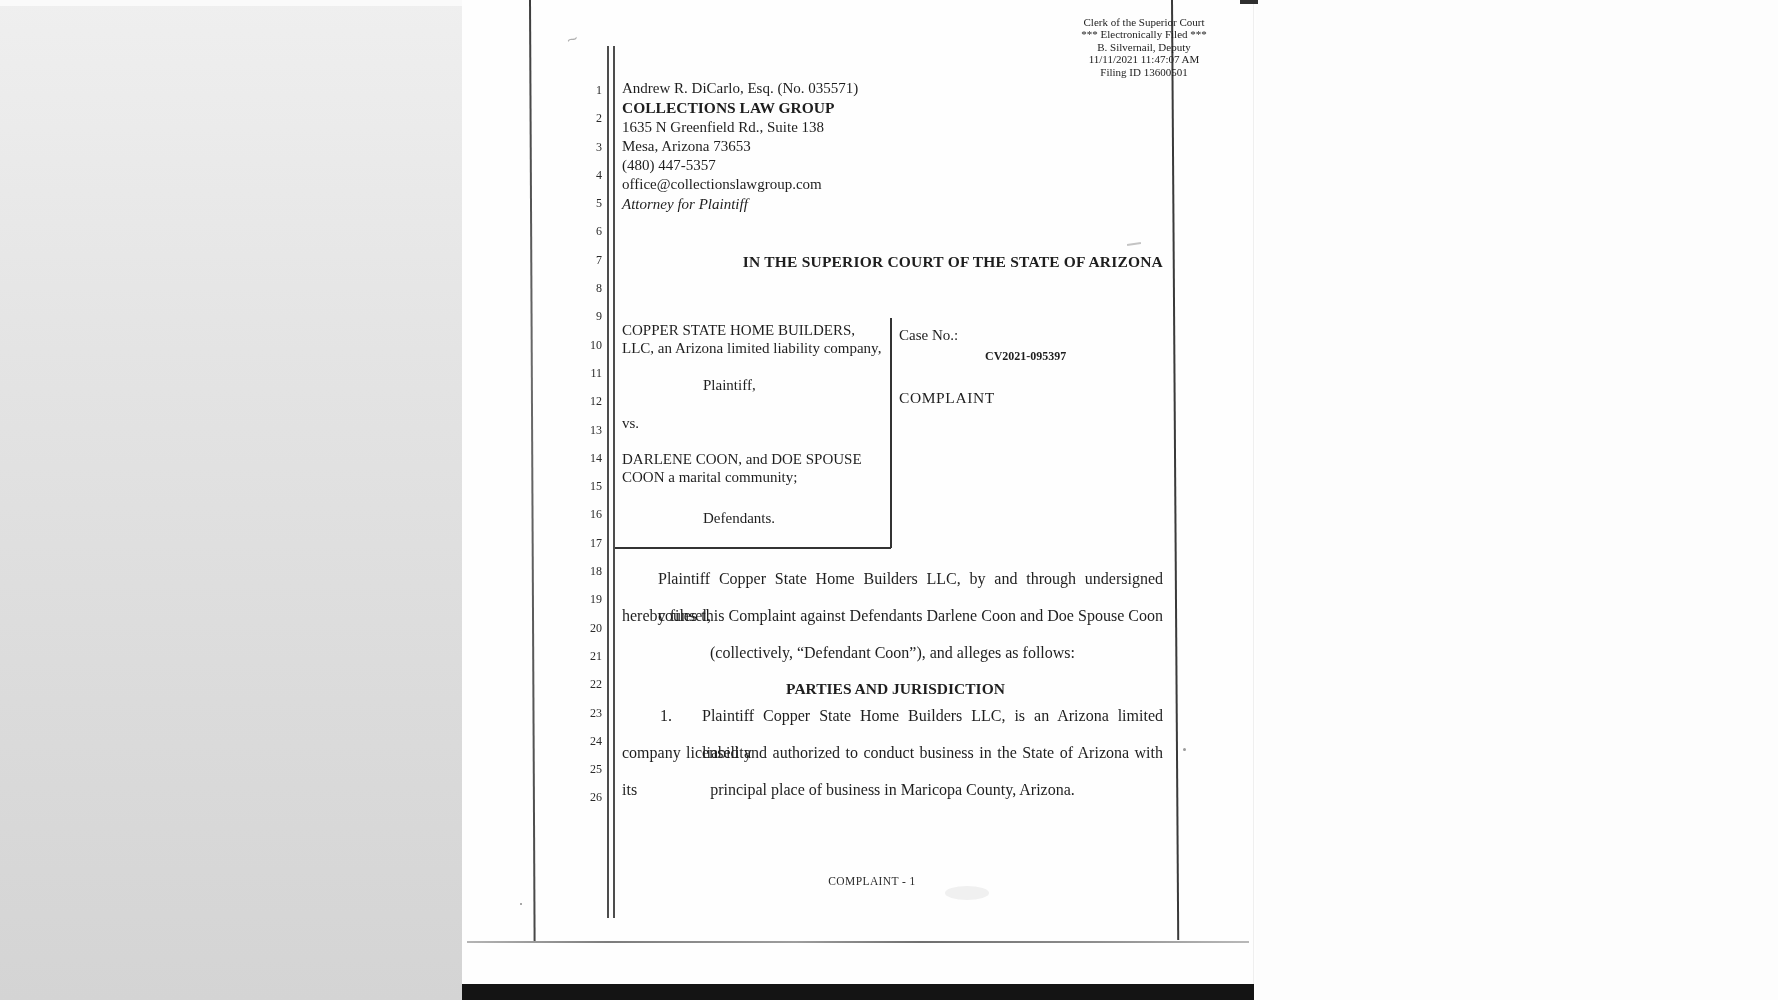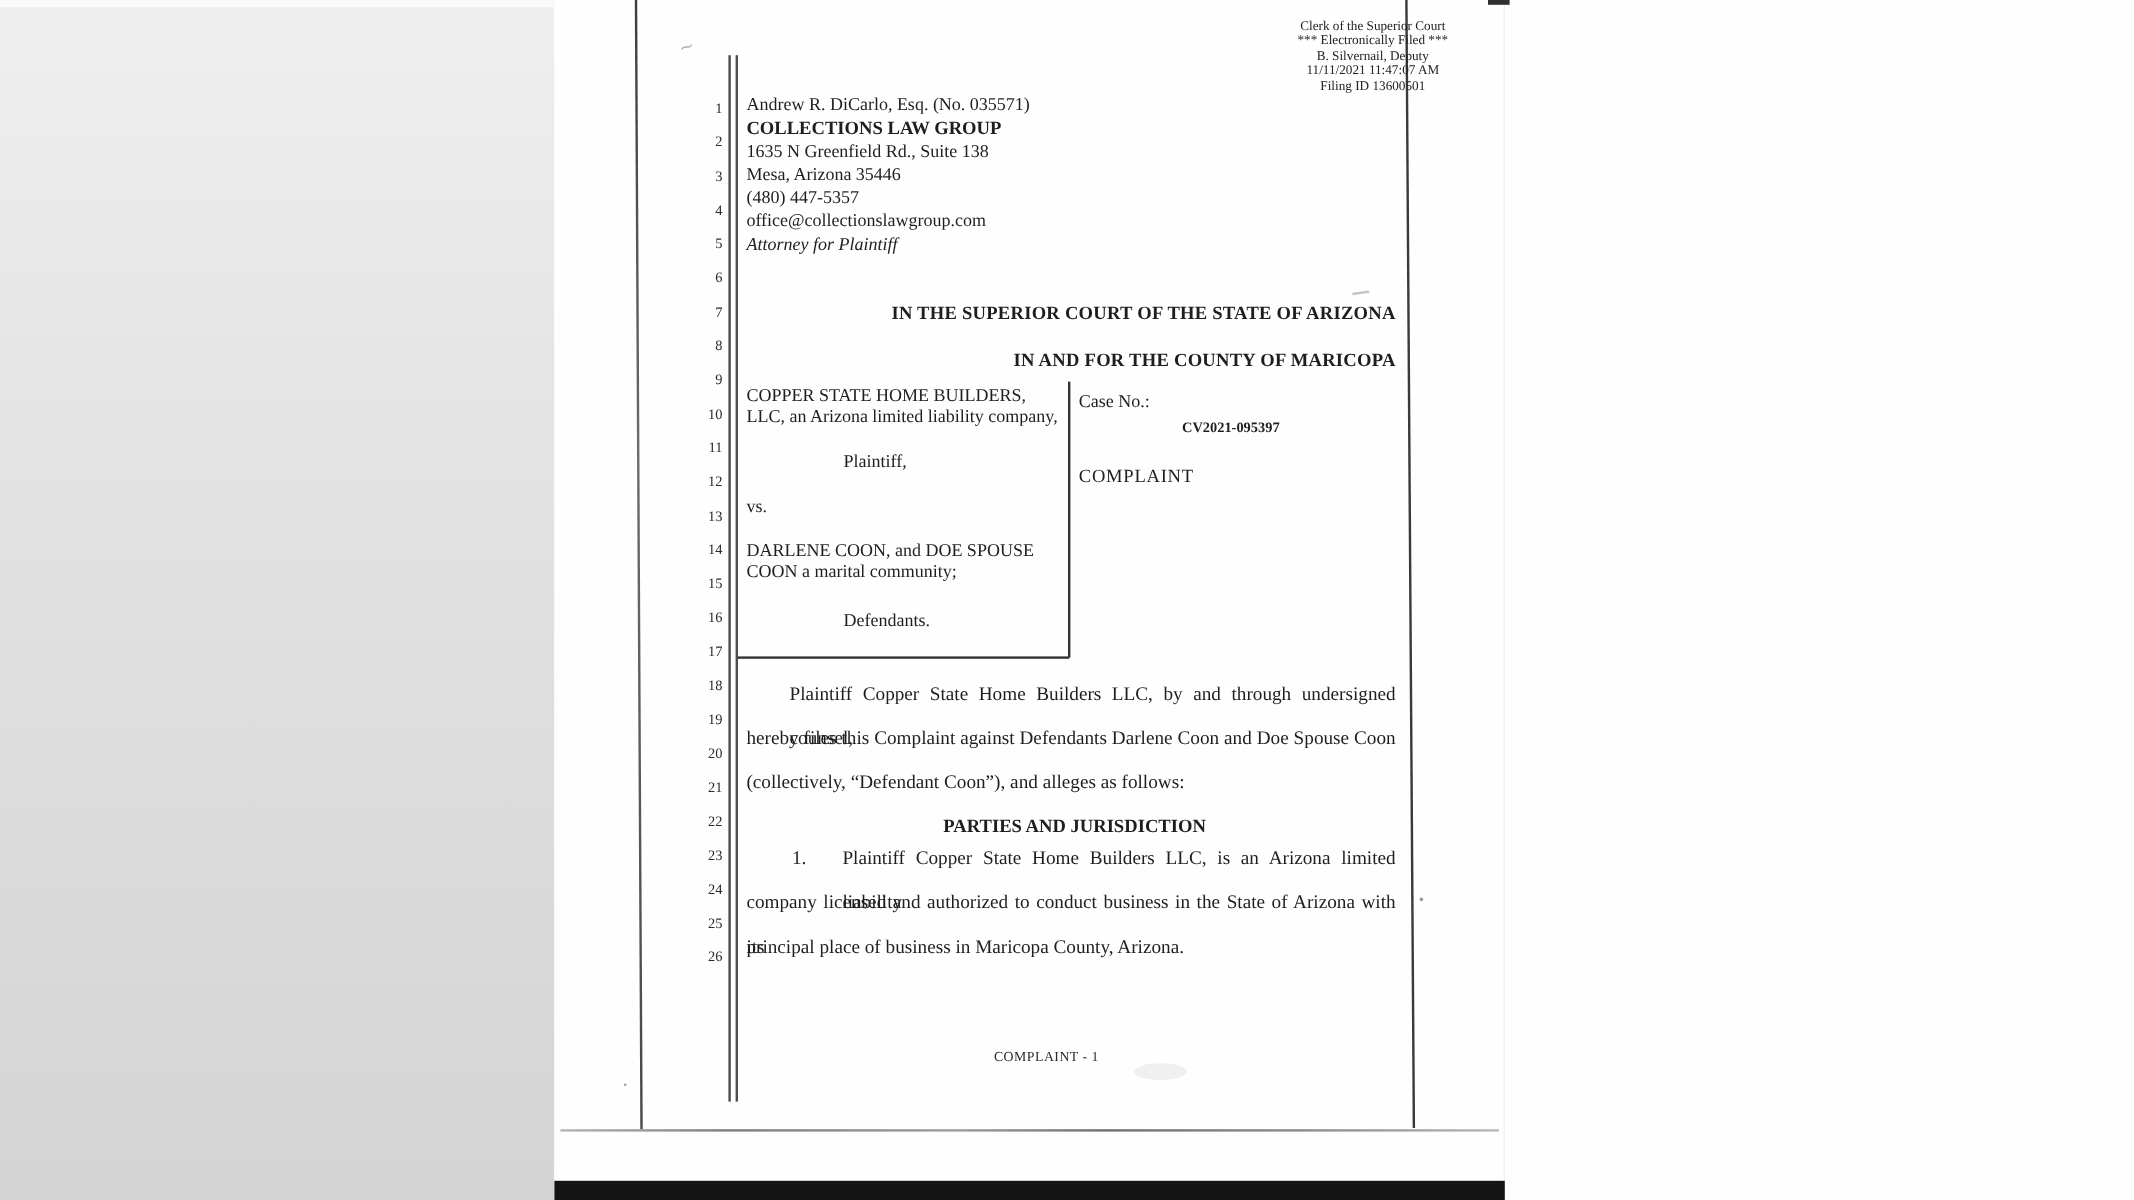--- a/index.html
+++ b/index.html
@@ -53,21 +53,21 @@
   .cap-def{left:703px;top:510px;}
   .cap-divider{position:absolute;left:890px;top:318px;width:1.5px;height:230px;background:#333;}
   .cap-bottom{position:absolute;left:615px;top:547px;width:276px;height:1.5px;background:#333;}
   .case-label{left:899px;top:327px;}
   .case-no{left:985px;top:349px;font-weight:bold;font-size:12px;}
   .doc-title{left:899px;top:389px;font-size:15.5px;letter-spacing:0.6px;}
 
   
   .bodyblock{position:absolute;left:622px;width:541px;font-size:16px;}
   .intro{top:560px;} .para1{top:697px;}
-  .bodyline{height:37px;line-height:37px;white-space:nowrap;}
+  .bodyline{height:37px;line-height:37px;white-space:nowrap;text-align:center;}
   .just{white-space:normal;text-align:justify;text-align-last:justify;}
   .indent{padding-left:36px;}
   .pline1{display:flex;height:37px;line-height:37px;padding-left:38px;}
   .pline1 .num{flex:0 0 auto;}
   .pline1 .rest{flex:1 1 auto;margin-left:30px;text-align:justify;text-align-last:justify;}
   .section-heading{position:absolute;left:642px;top:670px;width:507px;padding-right:34px;
                    text-align:center;font-weight:bold;font-size:15.5px;height:37px;line-height:37px;}
 
   
   .footer{position:absolute;left:622px;top:875px;width:500px;text-align:center;
@@ -133,28 +133,27 @@
       <div>23</div>
       <div>24</div>
       <div>25</div>
       <div>26</div>
     </div>
 
   <div class="attorney">
     <div>Andrew R. DiCarlo, Esq. (No. 035571)</div>
     <div class="firm">COLLECTIONS LAW GROUP</div>
     <div>1635 N Greenfield Rd., Suite 138</div>
-    <div>Mesa, Arizona 35446</div>
+    <div>Mesa, Arizona 73653</div>
     <div>(480) 447-5357</div>
     <div>office@collectionslawgroup.com</div>
     <div class="role">Attorney for Plaintiff</div>
   </div>
 
   <div class="court-title ct1">IN THE SUPERIOR COURT OF THE STATE OF ARIZONA</div>
-  <div class="court-title ct2">IN AND FOR THE COUNTY OF MARICOPA</div>
 
   <div class="cap cap-p1">COPPER STATE HOME BUILDERS,</div>
   <div class="cap cap-p2">LLC, an Arizona limited liability company,</div>
   <div class="cap cap-plf">Plaintiff,</div>
   <div class="cap cap-vs">vs.</div>
   <div class="cap cap-d1">DARLENE COON, and DOE SPOUSE</div>
   <div class="cap cap-d2">COON a marital community;</div>
   <div class="cap cap-def">Defendants.</div>
   <div class="cap-divider"></div>
   <div class="cap-bottom"></div>

